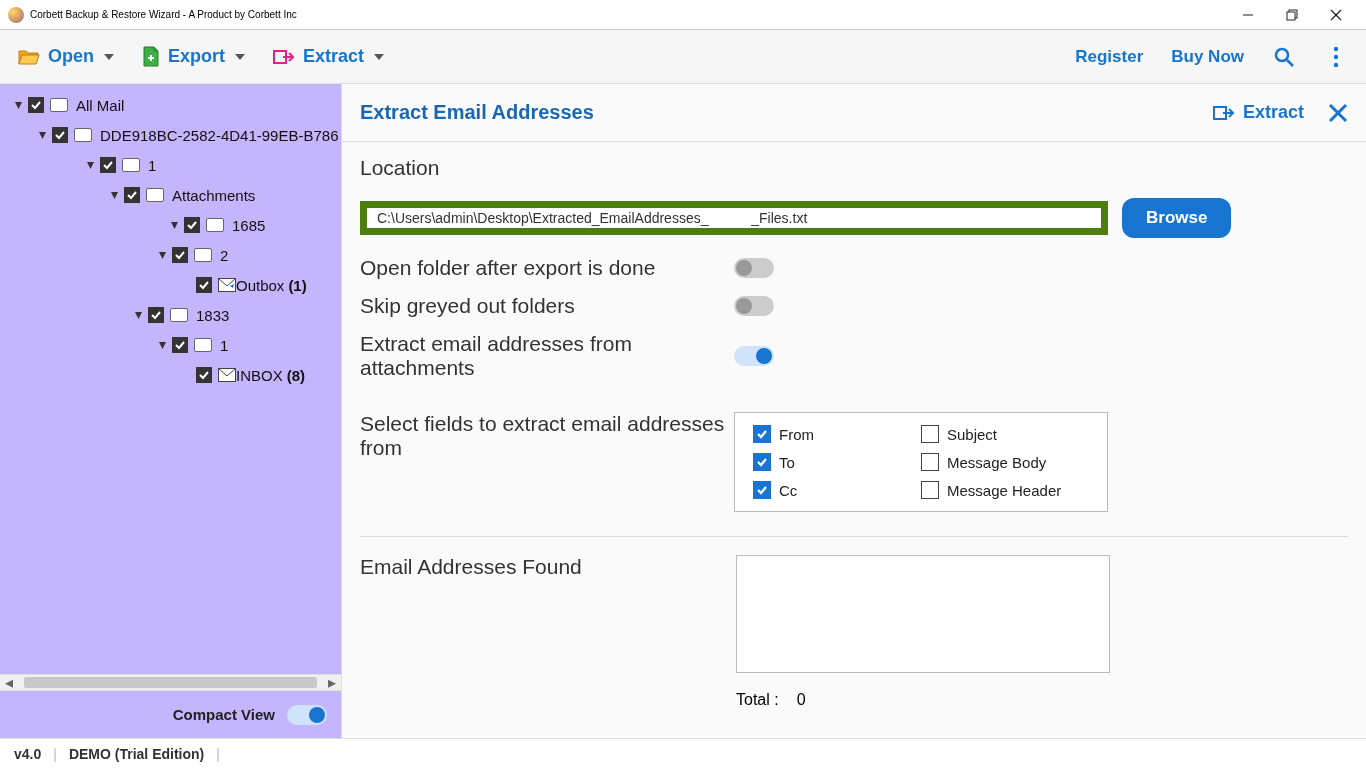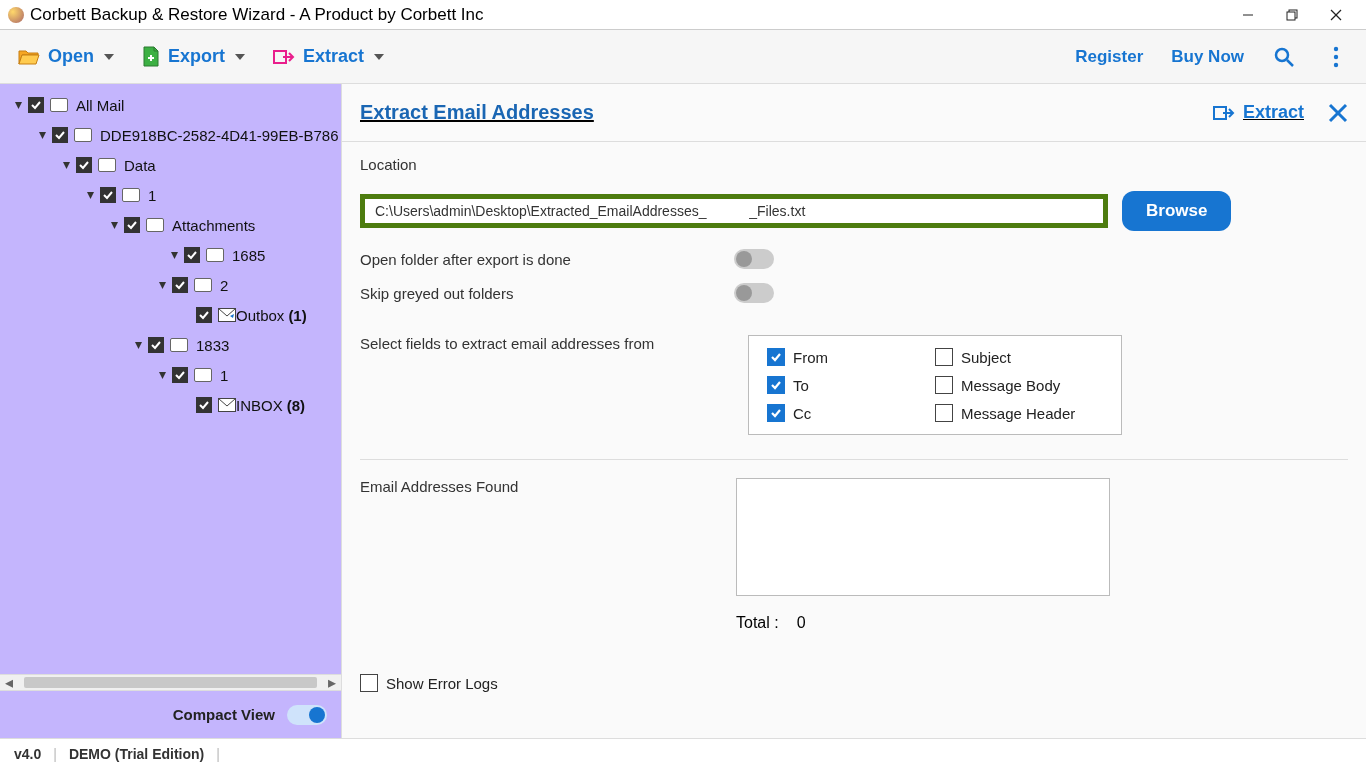--- a/index.html
+++ b/index.html
@@ -1,19 +1,19 @@
 <!DOCTYPE html>
 <html><head>
 <meta charset="utf-8">
 <style>
   * { box-sizing: border-box; margin: 0; padding: 0; font-family: "Segoe UI", Arial, sans-serif; }
   body { width: 1366px; height: 768px; overflow: hidden; background: #fff; }
 
   
-  .titlebar { height: 30px; display: flex; align-items: center; padding: 0 8px; border-bottom: 1px solid #ccc; font-size: 17px; }
+  .titlebar { height: 30px; display: flex; align-items: center; padding: 0 8px; border-bottom: 1px solid #ccc; font-size: 10px; }
   .titlebar .app-icon { width: 16px; height: 16px; border-radius: 50%; background: radial-gradient(circle at 30% 30%, #ffd86b, #a66); margin-right: 6px; }
   .titlebar .spacer { flex: 1; }
   .win-btn { width: 44px; height: 30px; display: flex; align-items: center; justify-content: center; cursor: pointer; }
   .win-btn svg { width: 12px; height: 12px; }
 
   
   .toolbar { height: 54px; background: #f6f6f6; border-bottom: 1px solid #ddd; display: flex; align-items: center; padding: 0 18px; gap: 28px; }
   .tool-item { display: flex; align-items: center; gap: 8px; cursor: pointer; color: #1775d1; font-size: 18px; }
   .tool-item .caret { margin-left: 2px; }
   .toolbar .spacer { flex: 1; }
@@ -39,33 +39,33 @@
   .compact-row { height: 48px; border-top: 1px solid #ddd; display:flex; align-items:center; justify-content:flex-end; padding:0 14px; gap:12px; font-size:15px; font-weight:600; color:#222;}
   .toggle { width: 40px; height: 20px; border-radius: 10px; position:relative; background:#ccc; cursor:pointer;}
   .toggle .knob { width:16px; height:16px; border-radius:50%; background:#fff; position:absolute; top:2px; left:2px; transition:left .1s;}
   .toggle.on { background:#cfe3fb;}
   .toggle.on .knob { left:22px; background:#1775d1;}
   .toggle .knob.off-grey{left:2px;background:#999;}
   .toggle.off .knob{left:2px;}
 
   
   .content { flex: 1; background: #fafafa; overflow:auto; }
-  .content-header { height: 58px; border-bottom: 1px solid #ddd; display:flex; align-items:center; padding:0 18px;text-decoration:underline; }
+  .content-header { height: 58px; border-bottom: 1px solid #ddd; display:flex; align-items:center; padding:0 18px; }
   .content-header h2 { font-size:20px; font-weight:600; color:#1a66b3; }
   .content-header .spacer{flex:1;}
   .hdr-action { display:flex; align-items:center; gap:8px; color:#1775d1; font-size:18px; font-weight:600; cursor:pointer; margin-right:24px;}
   .hdr-close { color:#1775d1; cursor:pointer; }
   .content-body { padding: 14px 18px; display:flex; flex-direction:column; gap:18px;}
-  .field-label { font-size:15px; color:#333; }
+  .field-label { font-size:21px; color:#333; }
   .row-inline { display:flex; align-items:center; gap:14px;}
-  .text-input { flex:1; max-width: 748px; height:34px; border:5px solid #4d7c0f; background:#fff; padding:0 10px; font-size:14px; color:#333;}
+  .text-input { flex:1; max-width: 748px; height:34px; border:7px solid #4d7c0f; background:#fff; padding:0 10px; font-size:14px; color:#333;}
   .btn-primary { background:#1775d1; color:#fff; border:none; border-radius:12px; height:40px; padding:0 24px; font-size:17px; font-weight:600; cursor:pointer;}
   .opt-row { display:flex; align-items:center; }
   .opt-row .field-label{ width: 374px;}
-  .fields-box { border:1px solid #bbb; background:#fff; padding:12px 18px; width: 374px; display:grid; grid-template-columns: 1fr 1fr; row-gap:10px;margin-left:14px; }
+  .fields-box { border:1px solid #bbb; background:#fff; padding:12px 18px; width: 374px; display:grid; grid-template-columns: 1fr 1fr; row-gap:10px; }
   .cb { display:flex; align-items:center; gap:8px; font-size:15px; color:#222;}
   .cb .box { width:18px; height:18px; border:1.5px solid #444; display:flex; align-items:center; justify-content:center; background:#fff;}
   .cb .box.checked { background:#1775d1; border-color:#1775d1;}
   .divider { height:1px; background:#ddd; margin-top:6px;}
   .found-row { display:flex; }
   .found-row .field-label{ width:376px;}
   .found-box { border:1px solid #bbb; background:#fff; width:374px; height:118px;}
   .total-row { margin-left:376px; font-size:16px; color:#000000; display:flex; gap:18px; margin-top:0;}
   .errlogs { display:flex; align-items:center; gap:10px; font-size:15px; color:#222; margin-top:24px;}
 
@@ -189,34 +189,20 @@
             </svg>
           </span>
           <span class="chk checked">
             <svg width="10" height="10" viewBox="0 0 10 10">
               <path d="M1 5 L4 8 L9 2" stroke="#fff" stroke-width="2" fill="none"></path>
             </svg>
           </span>
           <span class="folder"></span>
           <span class="label">DDE918BC-2582-4D41-99EB-B786</span>
         </div>
-        <div class="tree-node" style="padding-left: 60px;">
-          <span class="twisty">
-            <svg width="9" height="9" viewBox="0 0 9 9">
-              <path d="M1 1 L8 1 L4.5 8 Z" fill="#333"></path>
-            </svg>
-          </span>
-          <span class="chk checked">
-            <svg width="10" height="10" viewBox="0 0 10 10">
-              <path d="M1 5 L4 8 L9 2" stroke="#fff" stroke-width="2" fill="none"></path>
-            </svg>
-          </span>
-          <span class="folder"></span>
-          <span class="label">Data</span>
-        </div>
         <div class="tree-node" style="padding-left: 84px;">
           <span class="twisty">
             <svg width="9" height="9" viewBox="0 0 9 9">
               <path d="M1 1 L8 1 L4.5 8 Z" fill="#333"></path>
             </svg>
           </span>
           <span class="chk checked">
             <svg width="10" height="10" viewBox="0 0 10 10">
               <path d="M1 5 L4 8 L9 2" stroke="#fff" stroke-width="2" fill="none"></path>
             </svg>
@@ -374,20 +360,26 @@
             <div class="toggle off">
               <div class="knob off-grey"></div>
             </div>
           </div>
           <div class="opt-row" style="margin-bottom: 14px;">
             <div class="field-label">Skip greyed out folders</div>
             <div class="toggle off">
               <div class="knob off-grey"></div>
             </div>
           </div>
+          <div class="opt-row" style="margin-bottom: 14px;">
+            <div class="field-label">Extract email addresses from attachments</div>
+            <div class="toggle on">
+              <div class="knob"></div>
+            </div>
+          </div>
         </div>
 
       <div class="opt-row" style="align-items:flex-start;">
         <div class="field-label">Select fields to extract email addresses from</div>
         <div class="fields-box" id="fields">
             <div class="cb">
               <span class="box checked">
                 <svg width="12" height="12" viewBox="0 0 12 12">
                   <path d="M2 6 L5 9 L10 3" stroke="#fff" stroke-width="2.2" fill="none"></path>
                 </svg>

